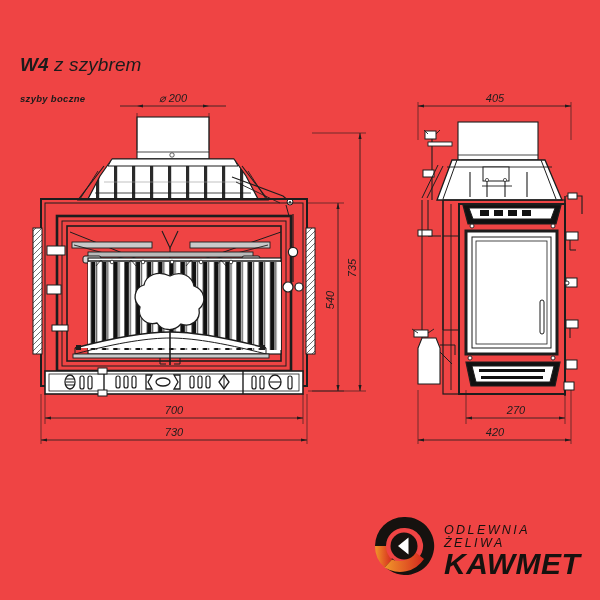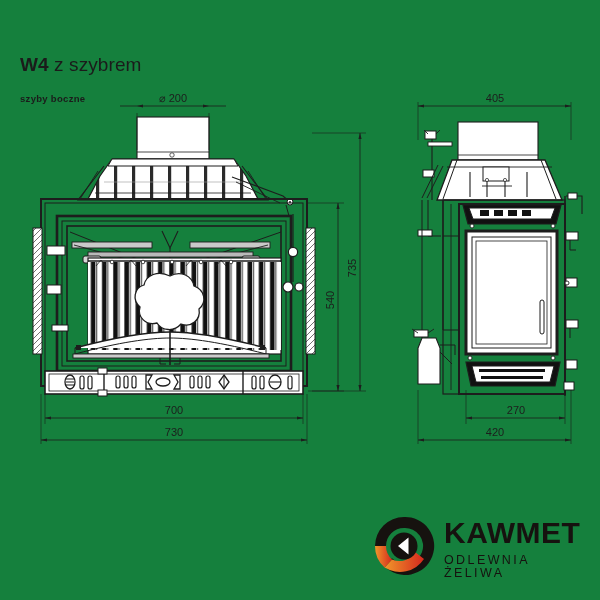--- a/index.html
+++ b/index.html
@@ -8,22 +8,23 @@
     padding: 0;
     background: #ffffff;
   }
   body {
     font-family: "Liberation Sans", sans-serif;
   }
   #page {
     position: relative;
     width: 600px;
     height: 600px;
-    background: #15803d;
+    background: #ef4444;
     overflow: hidden;
+    font-style: italic;
   }
   
   #title-block {
     position: absolute;
     left: 20px;
     top: 55px;
     line-height: 1;
   }
   #page-title {
     font-size: 19px;
@@ -445,18 +446,18 @@
 
   <div id="logo">
     <svg id="logo-mark" viewBox="0 0 64 64">
       <path d="M32,3 A29,29 0 1,1 12.6,52.4 L20,44.3 A18,18 0 1,0 32,14 A18,18 0 0,0 14,32 L3,32 A29,29 0 0,1 32,3 Z" fill="#16120f"></path>
       <path d="M3,32 A29,29 0 0,0 12.6,53.6 L20,45.5 A18,18 0 0,1 14,32 Z" fill="url(#logoArc)"></path>
       <path d="M12.6,53.6 A29,29 0 0,0 52,45 L43,38 A18,18 0 0,1 20,45.5 Z" fill="url(#logoArc)"></path>
       <circle cx="32" cy="32" r="13.5" fill="#16120f"></circle>
       <path d="M36.5,23.5 L26,32 L36.5,40.5 Z" fill="#ffffff"></path>
     </svg>
     <div id="logo-text">
+      <div id="logo-tagline">ODLEWNIA ŻELIWA</div>
       <div id="logo-wordmark">KAWMET</div>
-      <div id="logo-tagline">ODLEWNIA ŻELIWA</div>
     </div>
   </div>
 
 </div>
 
 </body></html>

